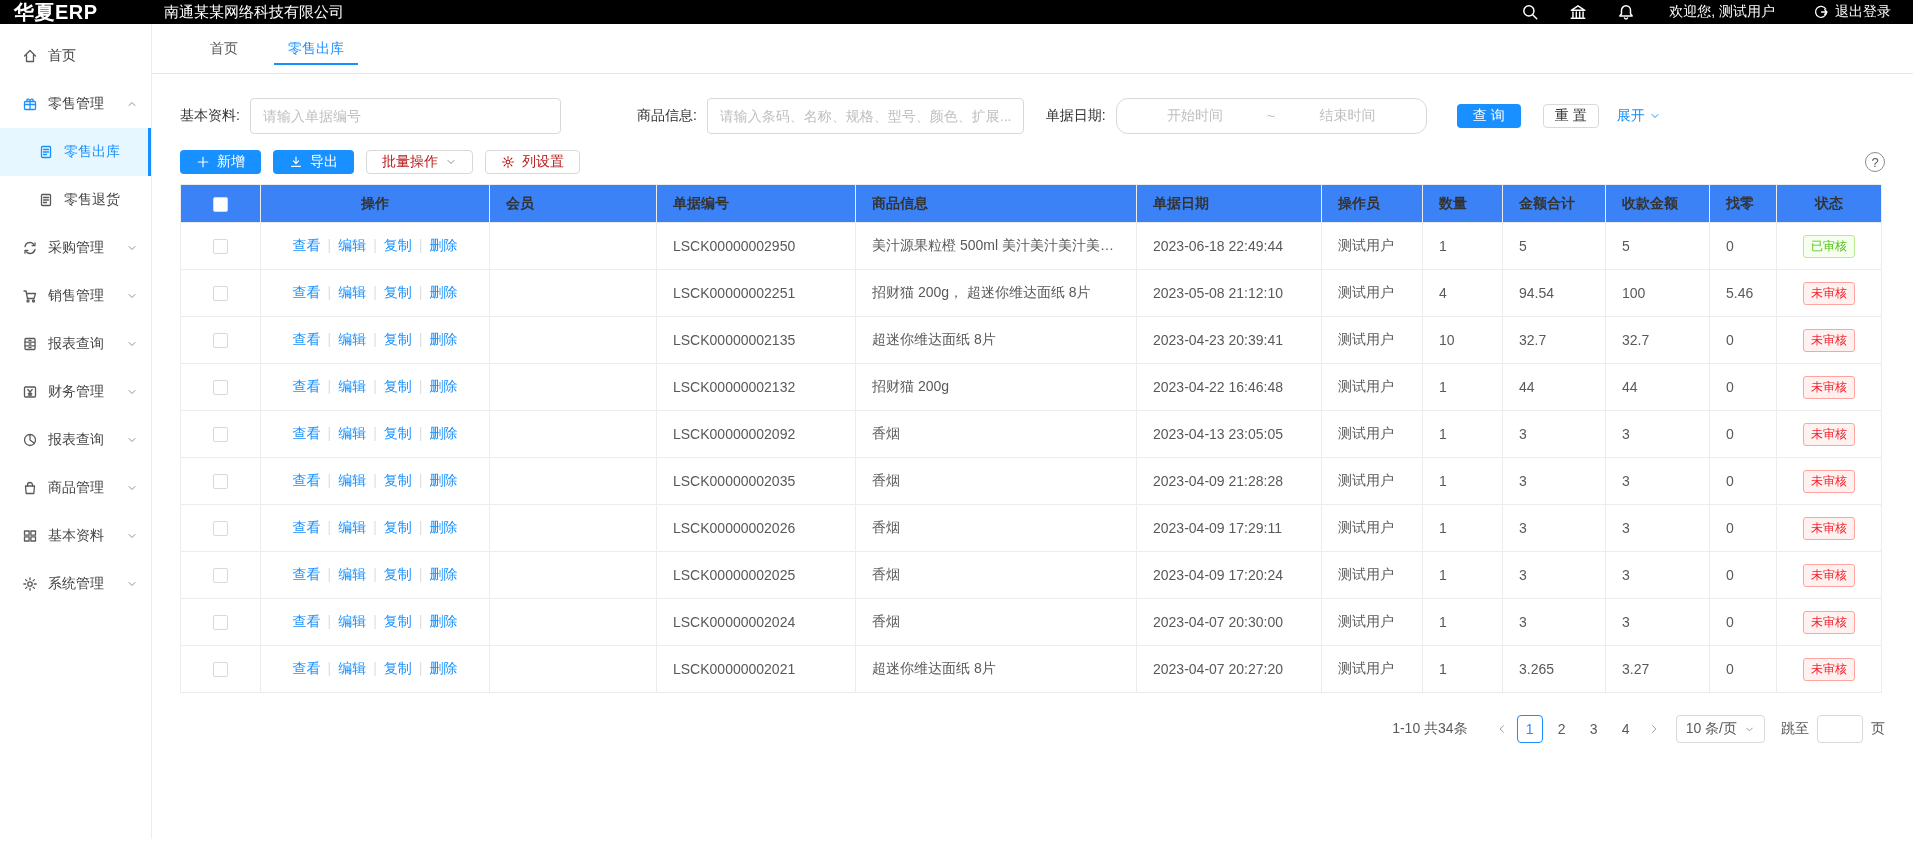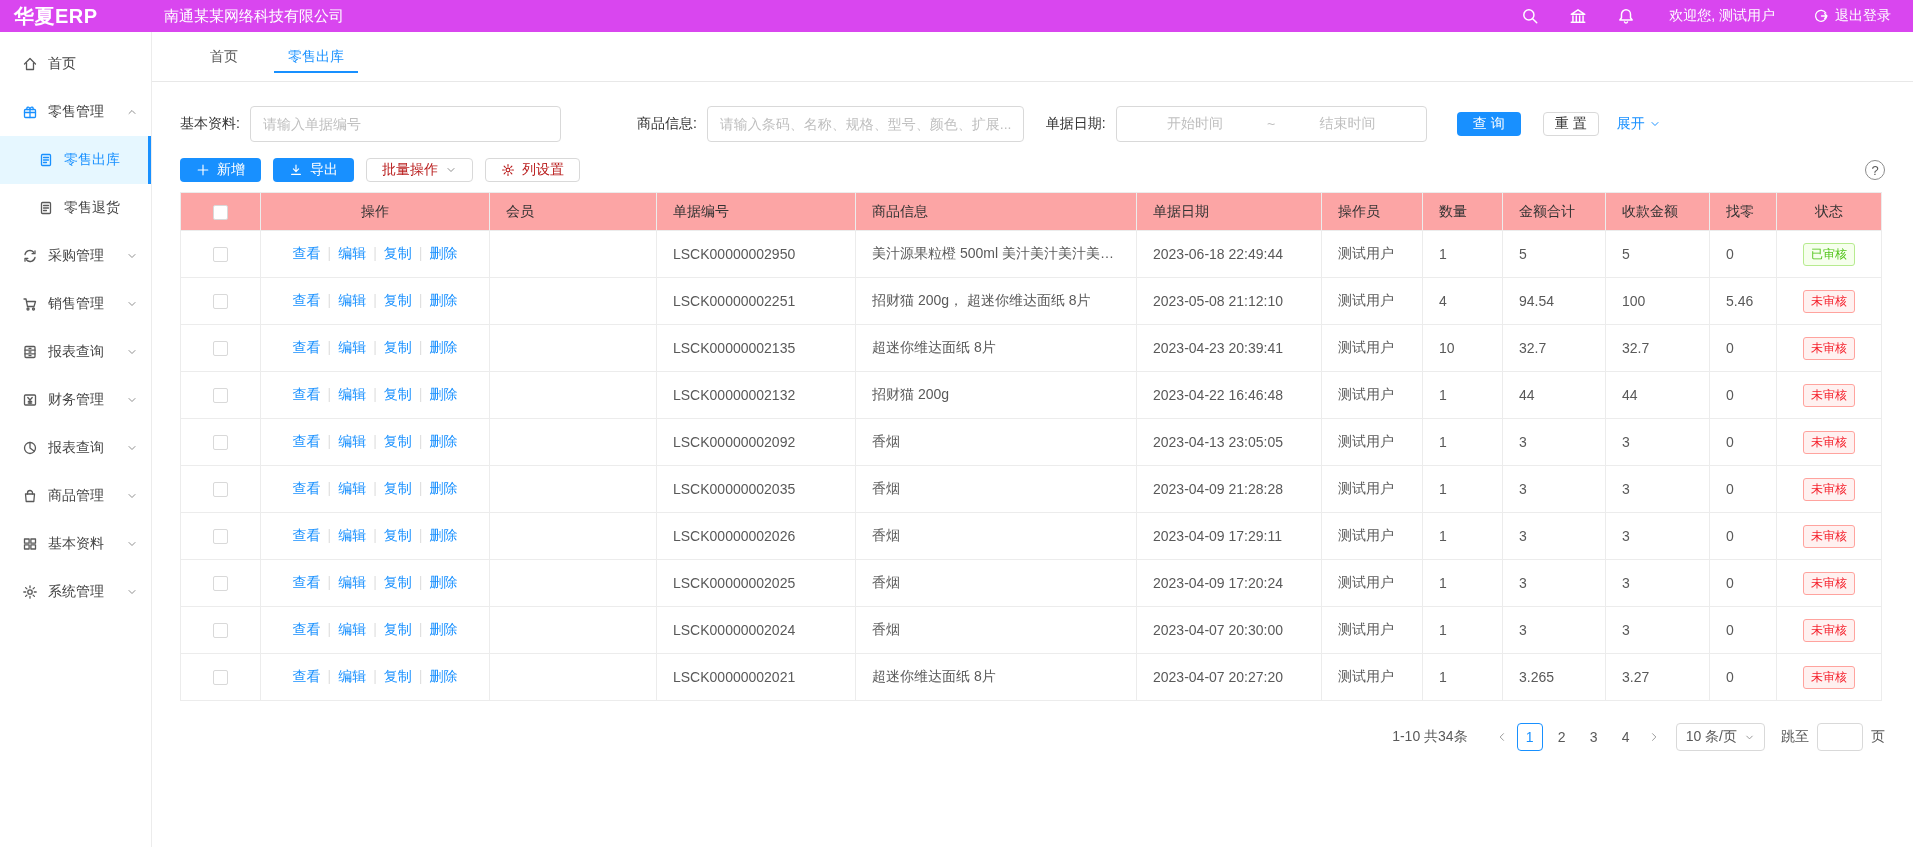--- a/index.html
+++ b/index.html
@@ -6,21 +6,21 @@
   html,body { background:#fff; }
   body { font-family:"Liberation Sans","DejaVu Sans",sans-serif; color:#333; }
   .app { position:relative; width:1913px; height:855px; overflow:hidden; background:#fff; }
 
   
   .ic { display:inline-flex; align-items:center; justify-content:center; }
   .ic svg { display:block; }
   .ic svg * { stroke:currentColor; fill:none; stroke-width:1.3; stroke-linecap:round; stroke-linejoin:round; }
 
   
-  .topbar { height:32px; background:#d946ef; color:#fff; display:flex; align-items:center; }
+  .topbar { height:24px; background:#000000; color:#fff; display:flex; align-items:center; }
   .logo { width:152px; padding-left:14px; font-size:20px; font-weight:bold; letter-spacing:.5px; white-space:nowrap; }
   .company { font-size:15px; margin-left:12px; }
   .topbar-right { margin-left:auto; display:flex; align-items:center; padding-right:22px; font-size:14px; }
   .tb-icon { width:18px; height:18px; margin-left:30px; cursor:pointer; color:#fff; }
   .tb-welcome { margin-left:34px; cursor:pointer; }
   .tb-logout { margin-left:38px; display:flex; align-items:center; cursor:pointer; }
   .tb-logout .ic { width:16px; height:16px; margin-right:6px; }
 
   
   .body { display:flex; height:815px; }
@@ -45,21 +45,21 @@
 
   
   .content { padding:0 28px; flex:1; min-width:0; }
 
   .filter-row { margin-top:24px; display:flex; align-items:center; font-size:14px; }
   .f-label { color:#333; margin-right:10px; white-space:nowrap; }
   .f-input { height:36px; border:1px solid #d9d9d9; border-radius:4px; padding:0 12px; font-size:14px; color:#333; outline:none; font-family:inherit; }
   .f-input::placeholder { color:#bfbfbf; }
   .in-billno { width:311px; }
   .in-product { width:317px; }
-  .f-range { width:311px; height:36px; border:1px solid #d9d9d9; border-radius:4px; display:flex; align-items:center; padding:0 12px; color:#bfbfbf; cursor:text; }
+  .f-range { width:311px; height:36px; border:1px solid #d9d9d9; border-radius:12px; display:flex; align-items:center; padding:0 12px; color:#bfbfbf; cursor:text; }
   .f-range .ph { flex:1; text-align:center; }
   .f-range .rsep { color:#bfbfbf; padding:0 6px; }
   .gap-a { margin-left:76px; }
   .gap-b { margin-left:22px; }
   .btn { height:24px; border-radius:4px; font-size:14px; display:inline-flex; align-items:center; justify-content:center; cursor:pointer; white-space:nowrap; border:1px solid transparent; font-family:inherit; }
   .btn-primary { background:#1890ff; color:#fff; }
   .btn-plain { background:#fff; color:#b91c1c; border-color:#d9d9d9; }
   .btn-search { width:64px; margin-left:30px; letter-spacing:4px; padding-left:4px; }
   .btn-reset { width:56px; margin-left:22px; letter-spacing:4px; padding-left:4px; color:#333; }
   .link-expand { margin-left:18px; color:#1890ff; cursor:pointer; display:inline-flex; align-items:center; }
@@ -67,21 +67,21 @@
 
   .toolbar { margin-top:16px; display:flex; align-items:center; }
   .toolbar .btn { padding:0 15px; margin-right:12px; }
   .toolbar .btn .ic { width:14px; height:14px; margin-right:7px; }
   .toolbar .btn .ic-suffix { width:12px; height:12px; margin-left:7px; margin-right:0; color:#8c8c8c; }
   .help-circle { margin-left:auto; width:20px; height:20px; border:1px solid #8c8c8c; border-radius:50%; color:#595959; font-size:13px; display:flex; align-items:center; justify-content:center; cursor:pointer; }
 
   
   table.grid { margin-top:10px; border-collapse:collapse; table-layout:fixed; width:1701px; font-size:14px; color:#595959; }
   table.grid th, table.grid td { border:1px solid #ececec; padding:0 16px; overflow:hidden; white-space:nowrap; text-overflow:ellipsis; text-align:left; }
-  table.grid th { height:38px; background:#fca5a5; color:#333; font-weight:400; }
+  table.grid th { height:38px; background:#3b82f6; color:#333; font-weight:700; }
   table.grid td { height:47px; background:#fff; }
   .c-center { text-align:center !important; }
   .checkbox { display:inline-block; width:15px; height:15px; border:1px solid #d9d9d9; border-radius:2px; background:#fff; vertical-align:middle; cursor:pointer; }
   .ops a { color:#1890ff; cursor:pointer; text-decoration:none; }
   .ops .osep { color:#e0e0e0; margin:0 7px; }
   .badge { display:inline-block; min-width:44px; padding:2px 7px; font-size:12px; line-height:17px; border-radius:3px; border:1px solid; text-align:center; }
   .badge-green { color:#52c41a; border-color:#b7eb8f; background:#f6ffed; }
   .badge-red { color:#f5222d; border-color:#ffa39e; background:#fff1f0; }
 
   

